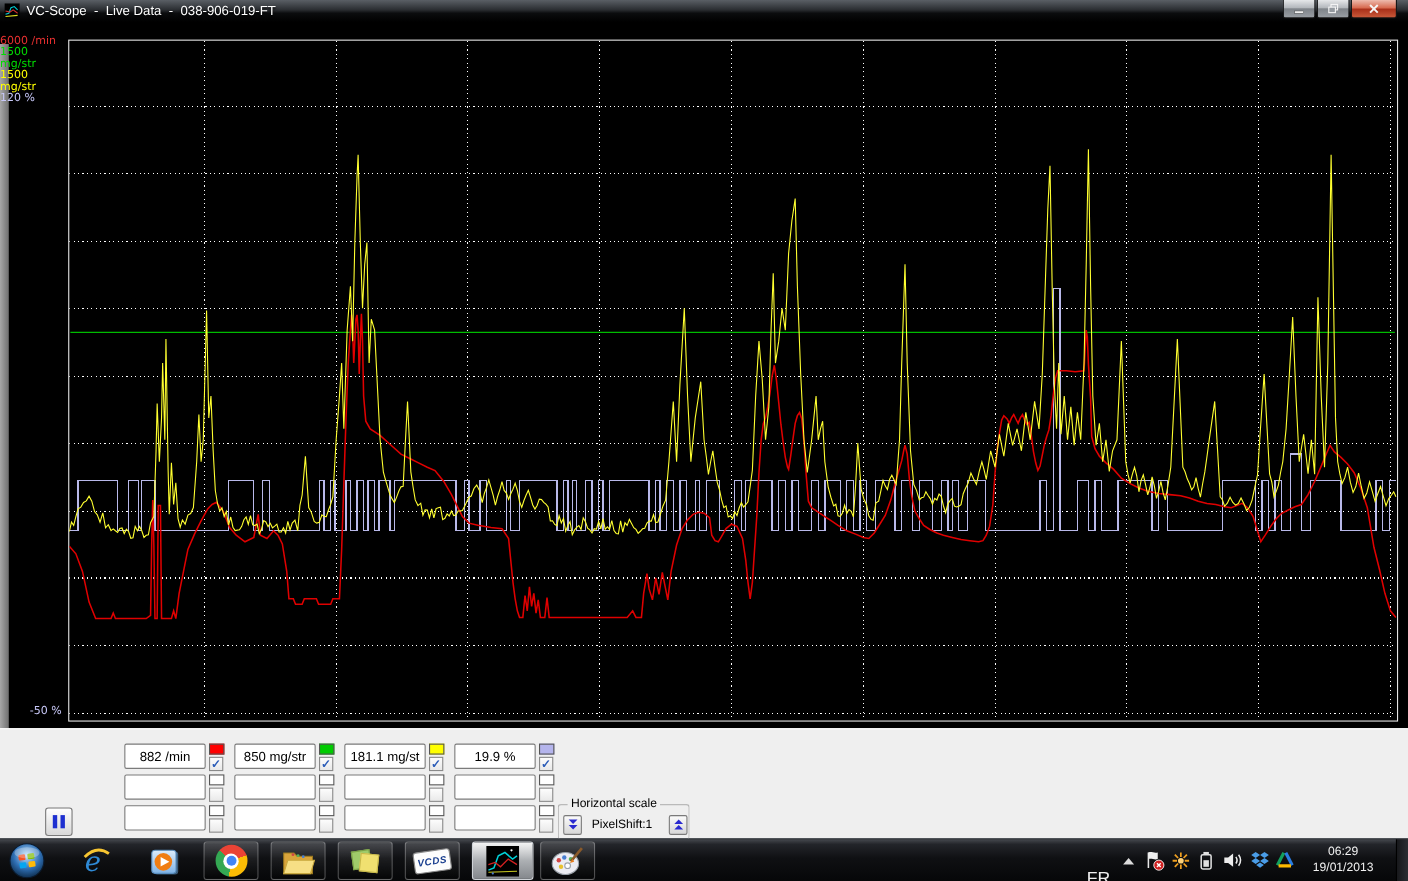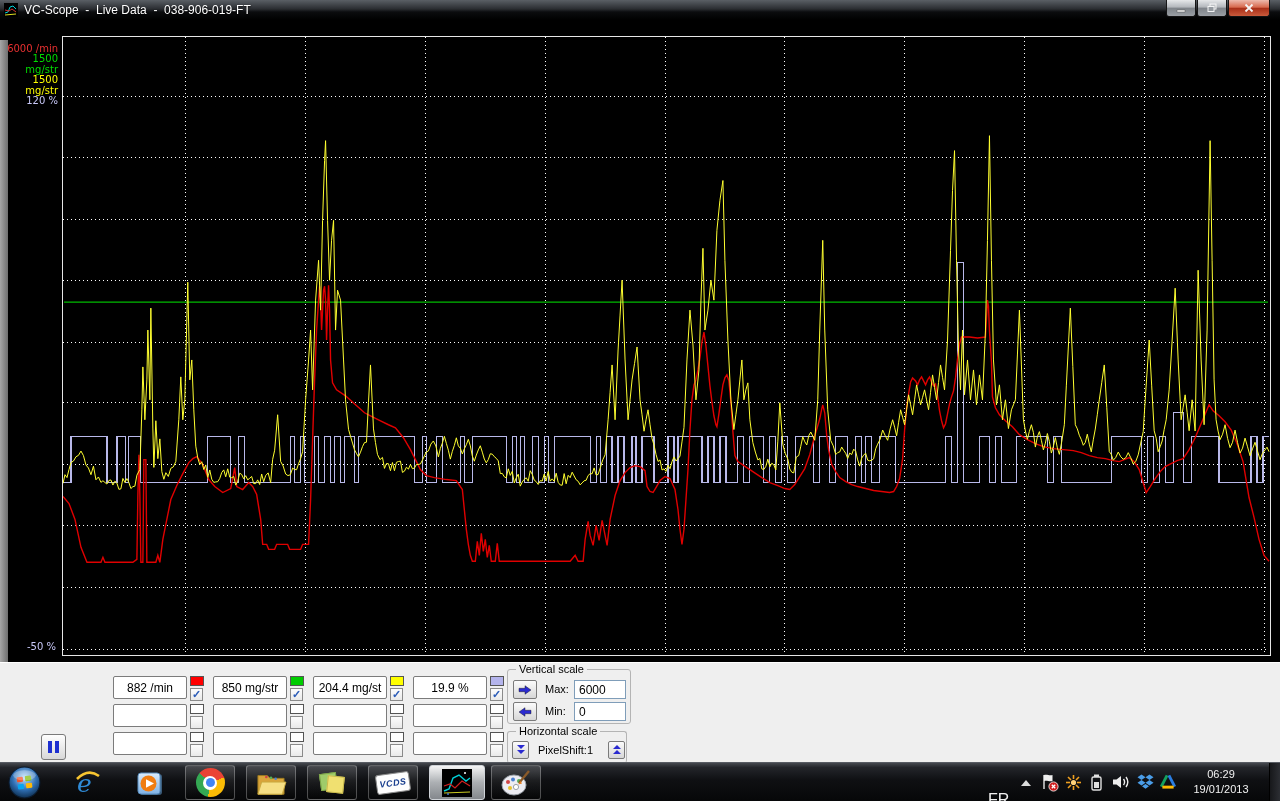--- a/index.html
+++ b/index.html
@@ -8,21 +8,21 @@
 .titlebar{position:absolute;left:0;top:0;width:1280px;height:20px;
   background:linear-gradient(#5a5f65,#2a2d31 45%,#0b0c0e 60%,#000);display:flex;align-items:center}
 .title-icon{width:14px;height:14px;margin:0 6px 0 4px}
 .title-text{color:#fff;font-size:12px;text-shadow:0 1px 2px #000;white-space:pre}
 .winbtns{position:absolute;top:0;right:10px;display:flex;gap:1px}
 .winbtn{width:30px;height:17px;border:1px solid #141414;border-top:none;border-radius:0 0 3px 3px;
   background:linear-gradient(#eef0f2,#b9bdc2 45%,#83888e 50%,#a3a8ae);display:flex;align-items:center;justify-content:center;opacity:.95}
 .winbtn.close{width:42px;background:linear-gradient(#f6c0b2,#e06c50 45%,#b03018 52%,#d5603f)}
 .left-edge{position:absolute;left:0;top:20px;width:8px;height:642px;background:linear-gradient(90deg,#a7a7a7,#6f6f6f)}
 .client{position:absolute;left:0;top:20px;width:1280px;height:642px;background:#000}
-.ch-labels{position:absolute;left:0;top:24px;width:58px;text-align:right;font-family:"DejaVu Sans",sans-serif;font-size:10px;line-height:10.4px}
+.ch-labels{position:absolute;left:0;top:13px;width:58px;text-align:left;font-family:"DejaVu Sans",sans-serif;font-size:10px;line-height:10.4px}
 .ch-label-bottom{position:absolute;left:0;top:621px;width:56px;text-align:right;font-family:"DejaVu Sans",sans-serif;font-size:10px}
 .plot{position:absolute;left:62px;top:16px;width:1209px;height:620px;border:1px solid #e6e6e6;background:#000}
 .plot svg{width:100%;height:100%;display:block}
 .grid{stroke:#fff;stroke-width:1;stroke-dasharray:1 3}
 .panel{position:absolute;left:0;top:662px;width:1280px;height:100px;background:#efefef;border-top:1px solid #fff;font-size:11px;color:#000}
 .slot{position:absolute;width:96px;height:26px}
 .vb{position:absolute;left:0;top:0;width:74px;height:23px;background:#fff;border:1px solid #7b7b7b;border-radius:2px;
   display:flex;align-items:center;justify-content:center;font-size:12px}
 .sw{position:absolute;left:77px;top:0;width:14px;height:10px;border:1px solid #555;background:#fff}
 .cb{position:absolute;left:77px;top:12px;width:13px;height:13px;border:1px solid #8a8a8a;background:linear-gradient(#fdfdfd,#e9e9e9);
@@ -139,21 +139,21 @@
     <div class="vb">882 /min</div>
       <div class="sw" style="background: rgb(255, 0, 0);"></div>
       <div class="cb on"></div>
   </div>
   <div class="slot" style="left:213px;top:13px">
     <div class="vb">850 mg/str</div>
       <div class="sw" style="background: rgb(0, 204, 0);"></div>
       <div class="cb on"></div>
   </div>
   <div class="slot" style="left:313px;top:13px">
-    <div class="vb">204.4 mg/st</div>
+    <div class="vb">181.1 mg/st</div>
       <div class="sw" style="background: rgb(255, 255, 0);"></div>
       <div class="cb on"></div>
   </div>
   <div class="slot" style="left:413px;top:13px">
     <div class="vb">19.9 %</div>
       <div class="sw" style="background: rgb(180, 180, 236);"></div>
       <div class="cb on"></div>
   </div>
   <div class="slot" style="left:113px;top:41px">
     <div class="vb"></div>
@@ -194,37 +194,20 @@
     <div class="vb"></div>
       <div class="sw" style="background: rgb(255, 255, 255);"></div>
       <div class="cb"></div>
   </div>
 
   <div class="pausebtn">
       <i></i>
       <i></i>
     </div>
 
-  <div class="groupbox" style="left:507px;top:6px;width:124px;height:55px">
-    <span class="gb-legend">Vertical scale</span>
-    <div class="scalebtn" style="left:5px;top:10px">
-      <svg width="16" height="12" viewBox="0 0 18 14">
-          <path d="M2 5 h7 V2 l7 5 -7 5 V9 H2 z" fill="#2a2ad0" stroke="#111" stroke-width=".5"></path>
-        </svg>
-    </div>
-    <span class="gb-label" style="left:37px;top:13px">Max:</span>
-    <input class="gb-input" style="left: 66px; top: 10px;" value="6000">
-    <div class="scalebtn" style="left:5px;top:32px">
-      <svg width="16" height="12" viewBox="0 0 18 14">
-          <path d="M16 5 h-7 V2 L2 7 l7 5 V9 h7 z" fill="#2a2ad0" stroke="#111" stroke-width=".5"></path>
-        </svg>
-    </div>
-    <span class="gb-label" style="left:37px;top:35px">Min:</span>
-    <input class="gb-input" style="left: 66px; top: 32px;" value="0">
-  </div>
 
   <div class="groupbox" style="left:507px;top:68px;width:120px;height:32px;border-bottom:none">
     <span class="gb-legend">Horizontal scale</span>
     <div class="spinbtn" style="left:4px;top:9px">
       <svg width="10" height="12" viewBox="0 0 10 12">
           <path d="M1 1 h8 L5 5 z" fill="#2a2ad0"></path>
           <path d="M1 6 h8 L5 10 z" fill="#2a2ad0"></path>
         </svg>
     </div>
     <span class="gb-label" style="left:30px;top:12px">PixelShift:1</span>

